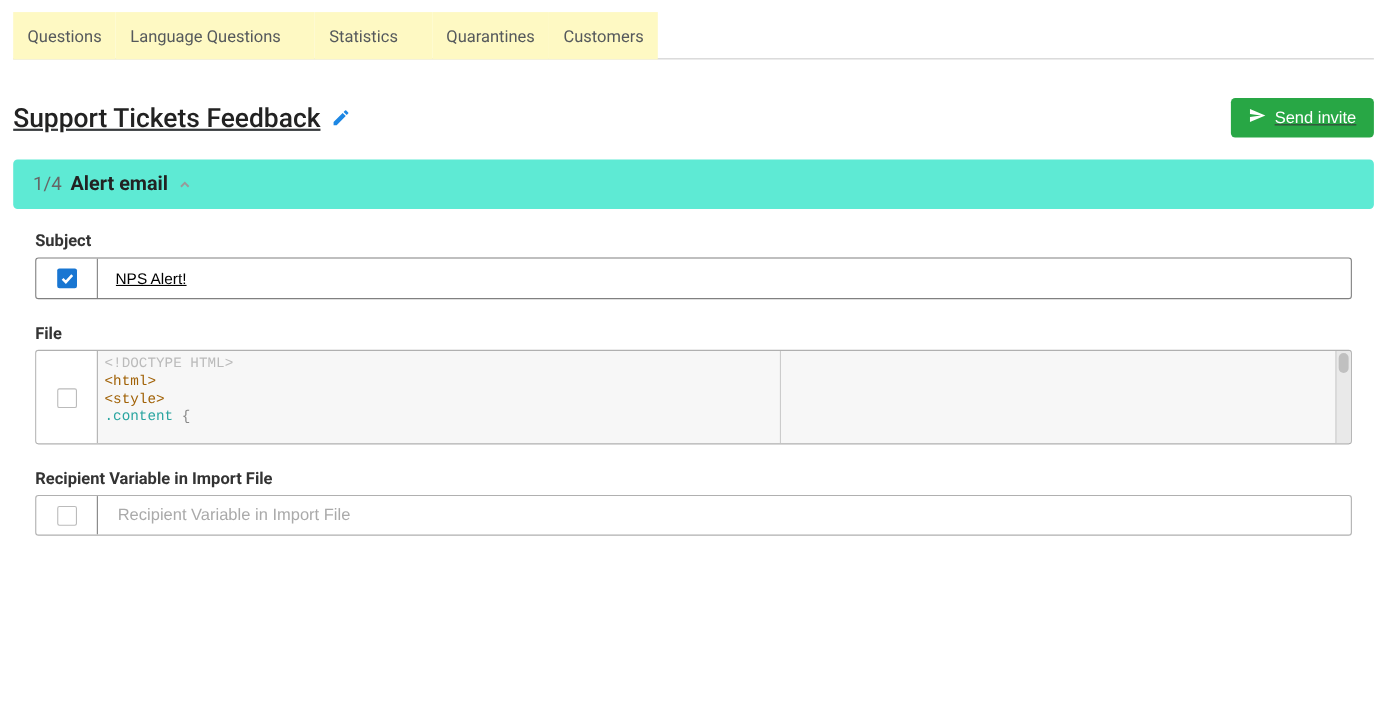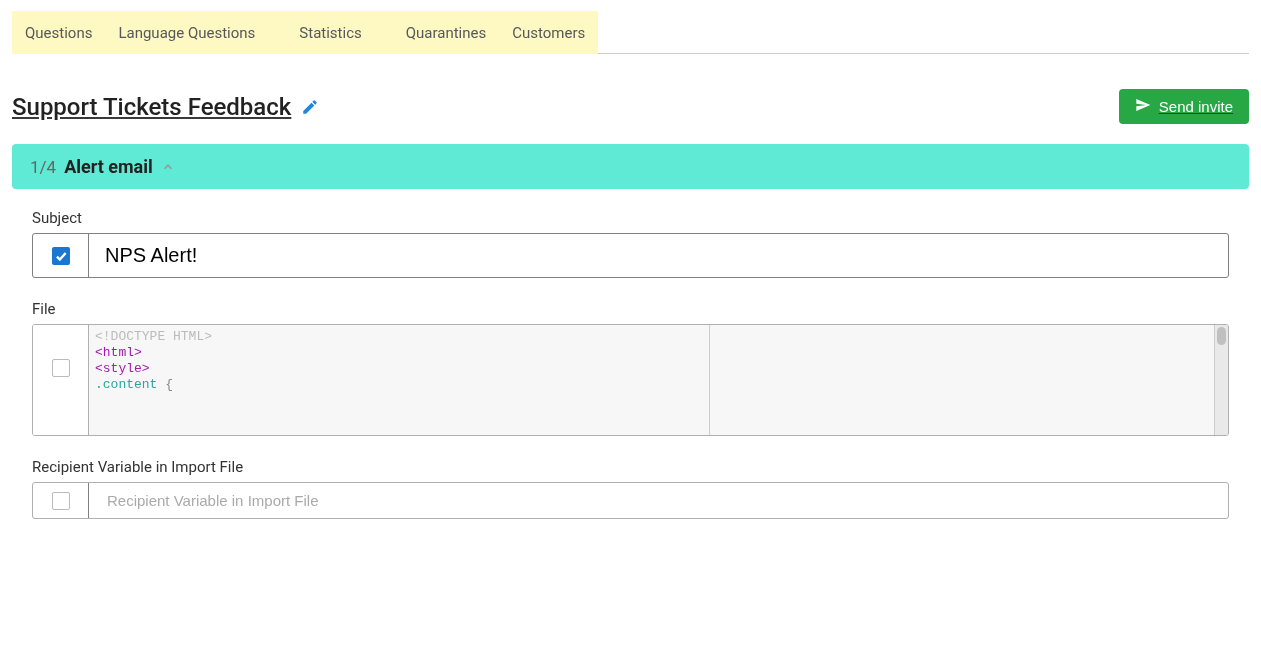--- a/index.html
+++ b/index.html
@@ -83,21 +83,21 @@
     font-size: 17px;
   }
   .section-header .name {
     font-weight: 700;
     font-size: 18px;
     color: #222;
   }
   .chevron { color: #888; display:inline-flex; }
   .form-area { padding: 0 20px; }
   .form-label {
-    font-weight: 400;
+    font-weight: 700;
     font-size: 15px;
     color: #333;
     margin-bottom: 6px;
   }
   .field-group { margin-bottom: 22px; }
   .row-box {
     display: flex;
     border: 1px solid #808080;
     border-radius: 3px;
     overflow: hidden;
@@ -135,41 +135,42 @@
     border: 1px solid #808080;
     border-radius: 3px;
     padding: 0 10px;
     font-size: 14px;
   }
   .text-input.full {
     width: 100%;
     border: none;
     height: auto;
     padding: 0;
-    font-size: 20px;
+    font-size: 14px;
+    text-decoration: underline;
   }
   .btn-add {
     border: 1px solid #1d87e4;
     background: #fff;
     color: #333;
     border-radius: 3px;
     padding: 8px 20px 8px 14px;
     font-size: 15px;
     cursor: pointer;
     display: flex;
     align-items: center;
     gap: 8px;
   }
   .btn-add .plus { color:#1d87e4; font-size:22px; font-weight:400; line-height:14px; }
   .code-box {
     display: flex;
     border: 1px solid #b0b0b0;
     border-radius: 3px;
     overflow: hidden;
-    height: 112px;
+    height: 86px;
     background: #f7f7f7;
   }
   .code-box .check-cell {
     width: 56px;
     display:flex;align-items:flex-start;justify-content:center;
     padding-top: 34px;
     border-right:1px solid #b0b0b0;
     background:#fff;
   }
   .code-lines {
@@ -182,21 +183,21 @@
     position: relative;
   }
   .code-lines .mid-border{
     position:absolute; left:620px; top:0; bottom:0; width:0; border-left:1px solid #ccc;
   }
   .scrollbar{
     width:14px; background:#e9e9e9; border-left:1px solid #ccc; position:relative;
   }
   .scrollbar .thumb{position:absolute;left:2px;right:2px;top:2px;height:18px;background:#c0c0c0;border-radius:6px;}
   .doctype{color:#bbb;}
-  .tagc{color:#a21caf;}
+  .tagc{color:#a16207;}
   .sel{color:#2aa5a0;}
   .brace{color:#888;}
   .row-box.plain-input{
     border:1px solid #b0b0b0;
   }
   .row-box.plain-input .content-cell{ padding:8px 16px;}
   .placeholder-input{
     border:none; width:100%; font-size:15px; color:#555; background:transparent;
   }
   .placeholder-input::placeholder{color:#aaa;}

